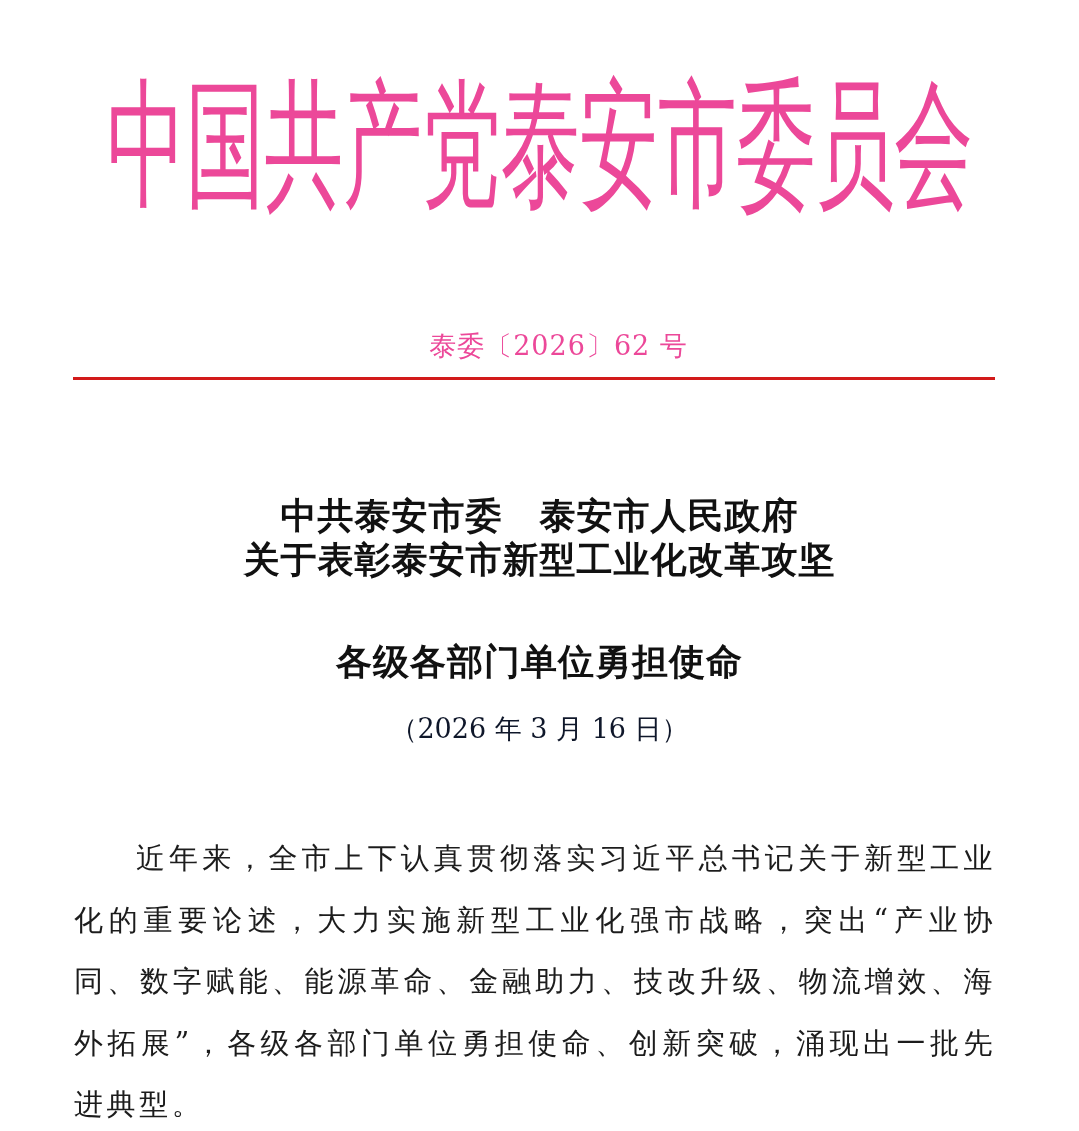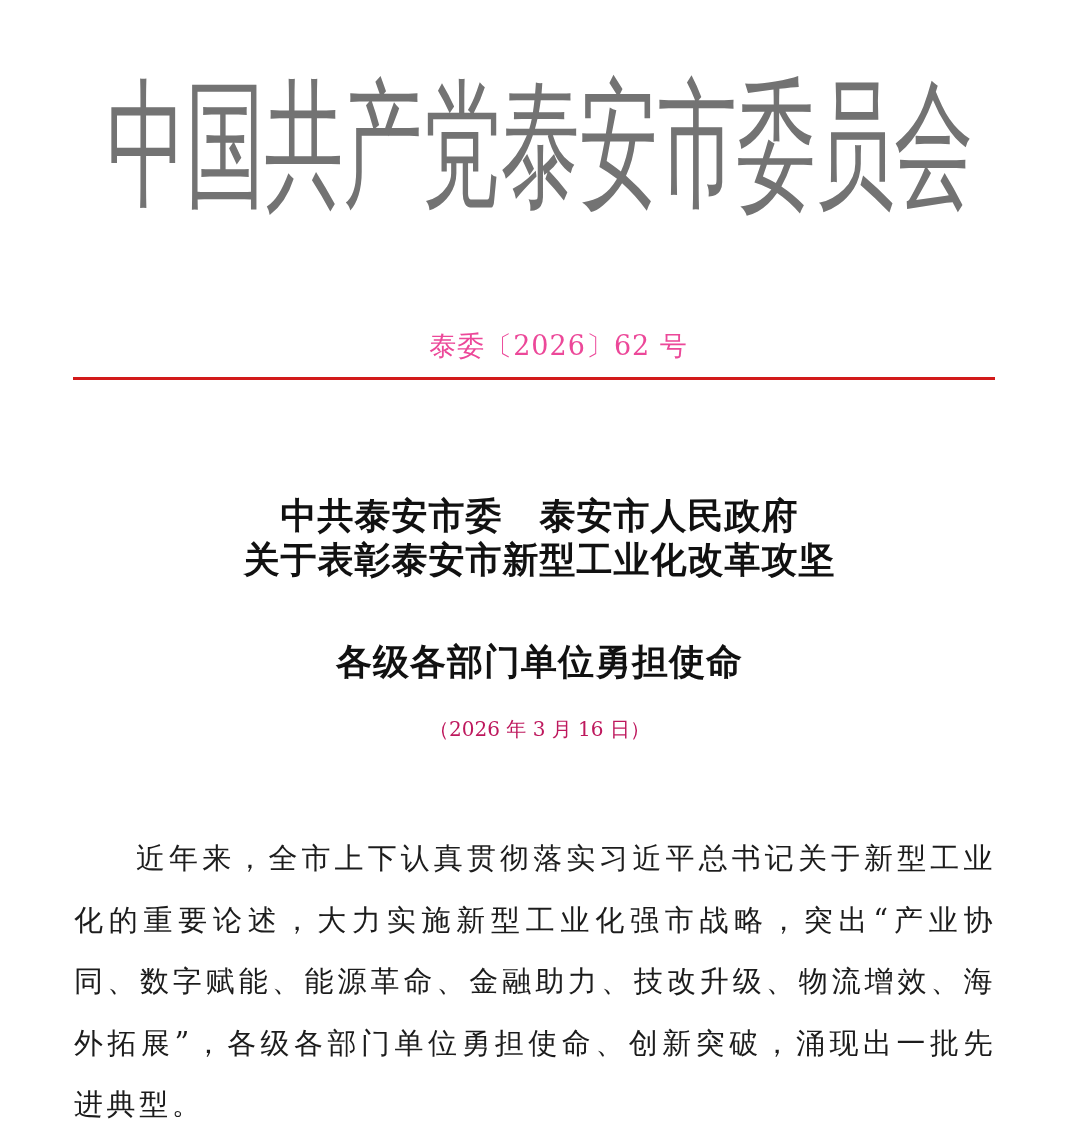--- a/index.html
+++ b/index.html
@@ -4,21 +4,21 @@
   <style>
     html, body { margin: 0; padding: 0; background: #ffffff; }
     body {
       width: 1079px; height: 1131px; position: relative; overflow: hidden;
       font-family: "DejaVu Serif", "Liberation Serif", serif;
       color: #1a1a1a;
     }
     .masthead {
       position: absolute; left: 0; top: 70px; width: 1079px; height: 150px;
       text-align: center;
-      color: #737373;
+      color: #ec4899;
       font-family: "DejaVu Serif", "Liberation Serif", serif;
       font-size: 96px; line-height: 150px;
       letter-spacing: 0px;
     }
     .masthead span {
       display: inline-block;
       transform: scaleX(0.82) scaleY(1.45);
       transform-origin: center center;
       white-space: nowrap;
       font-weight: normal;
@@ -39,21 +39,21 @@
       position: absolute; left: 0; width: 1079px; text-align: center;
       font-family: "DejaVu Sans", "Liberation Sans", sans-serif;
       font-weight: bold; font-size: 36px; line-height: 50px; color: #111;
       letter-spacing: 1px;
     }
     .t1 { top: 491px; }
     .t2 { top: 535px; }
     .t3 { top: 637px; }
     .date {
       position: absolute; left: 0; top: 709px; width: 1079px; text-align: center;
-      font-size: 20px; line-height: 40px; color: #be185d;
+      font-size: 27px; line-height: 40px; color: #0f172a;
       font-family: "DejaVu Serif", "Liberation Serif", serif;
     }
     .body-text {
       position: absolute; left: 74px; top: 828px; width: 922px;
       font-family: "DejaVu Serif", "Liberation Serif", serif;
       font-size: 29px; line-height: 61.5px; color: #1c1c1c;
       text-align: justify; text-indent: 62px;
       letter-spacing: 3.6px;
       margin: 0;
     }

